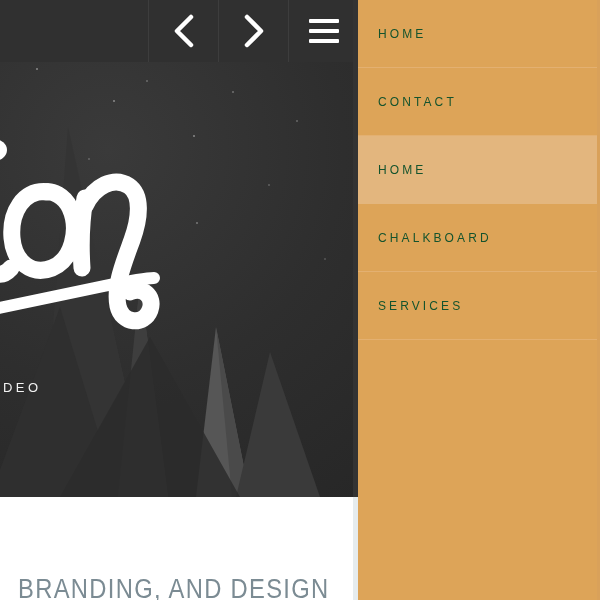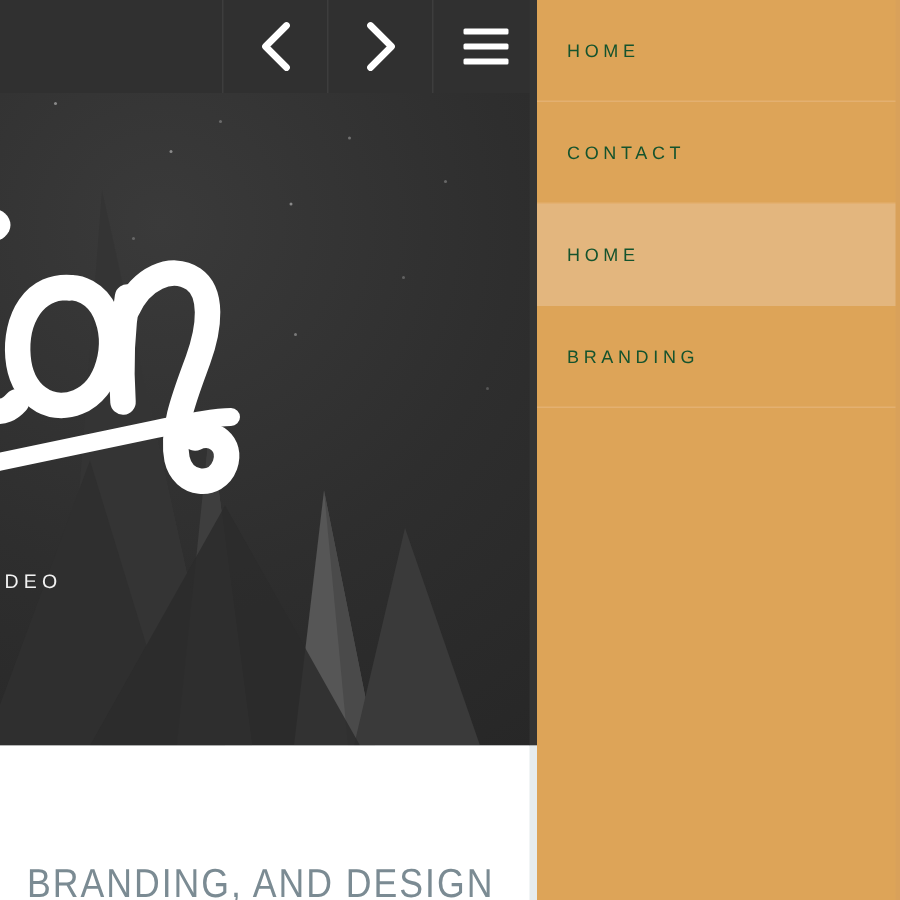--- a/index.html
+++ b/index.html
@@ -249,23 +249,26 @@
 
     <div class="nav-item">
       <span class="nav-label">CONTACT</span>
     </div>
 
     <div class="nav-item active">
       <span class="nav-label">HOME</span>
     </div>
 
 
-
-    <div class="nav-item">
-      <span class="nav-label">BRANDING</span>
+    <div class="nav-item">
+      <span class="nav-label">CHALKBOARD</span>
+    </div>
+
+    <div class="nav-item">
+      <span class="nav-label">SERVICES</span>
     </div>
 
     <div class="nav-filler"></div>
   </nav>
 
   <div class="sidebar-edge"></div>
 
 </div>
 
 </body></html>

